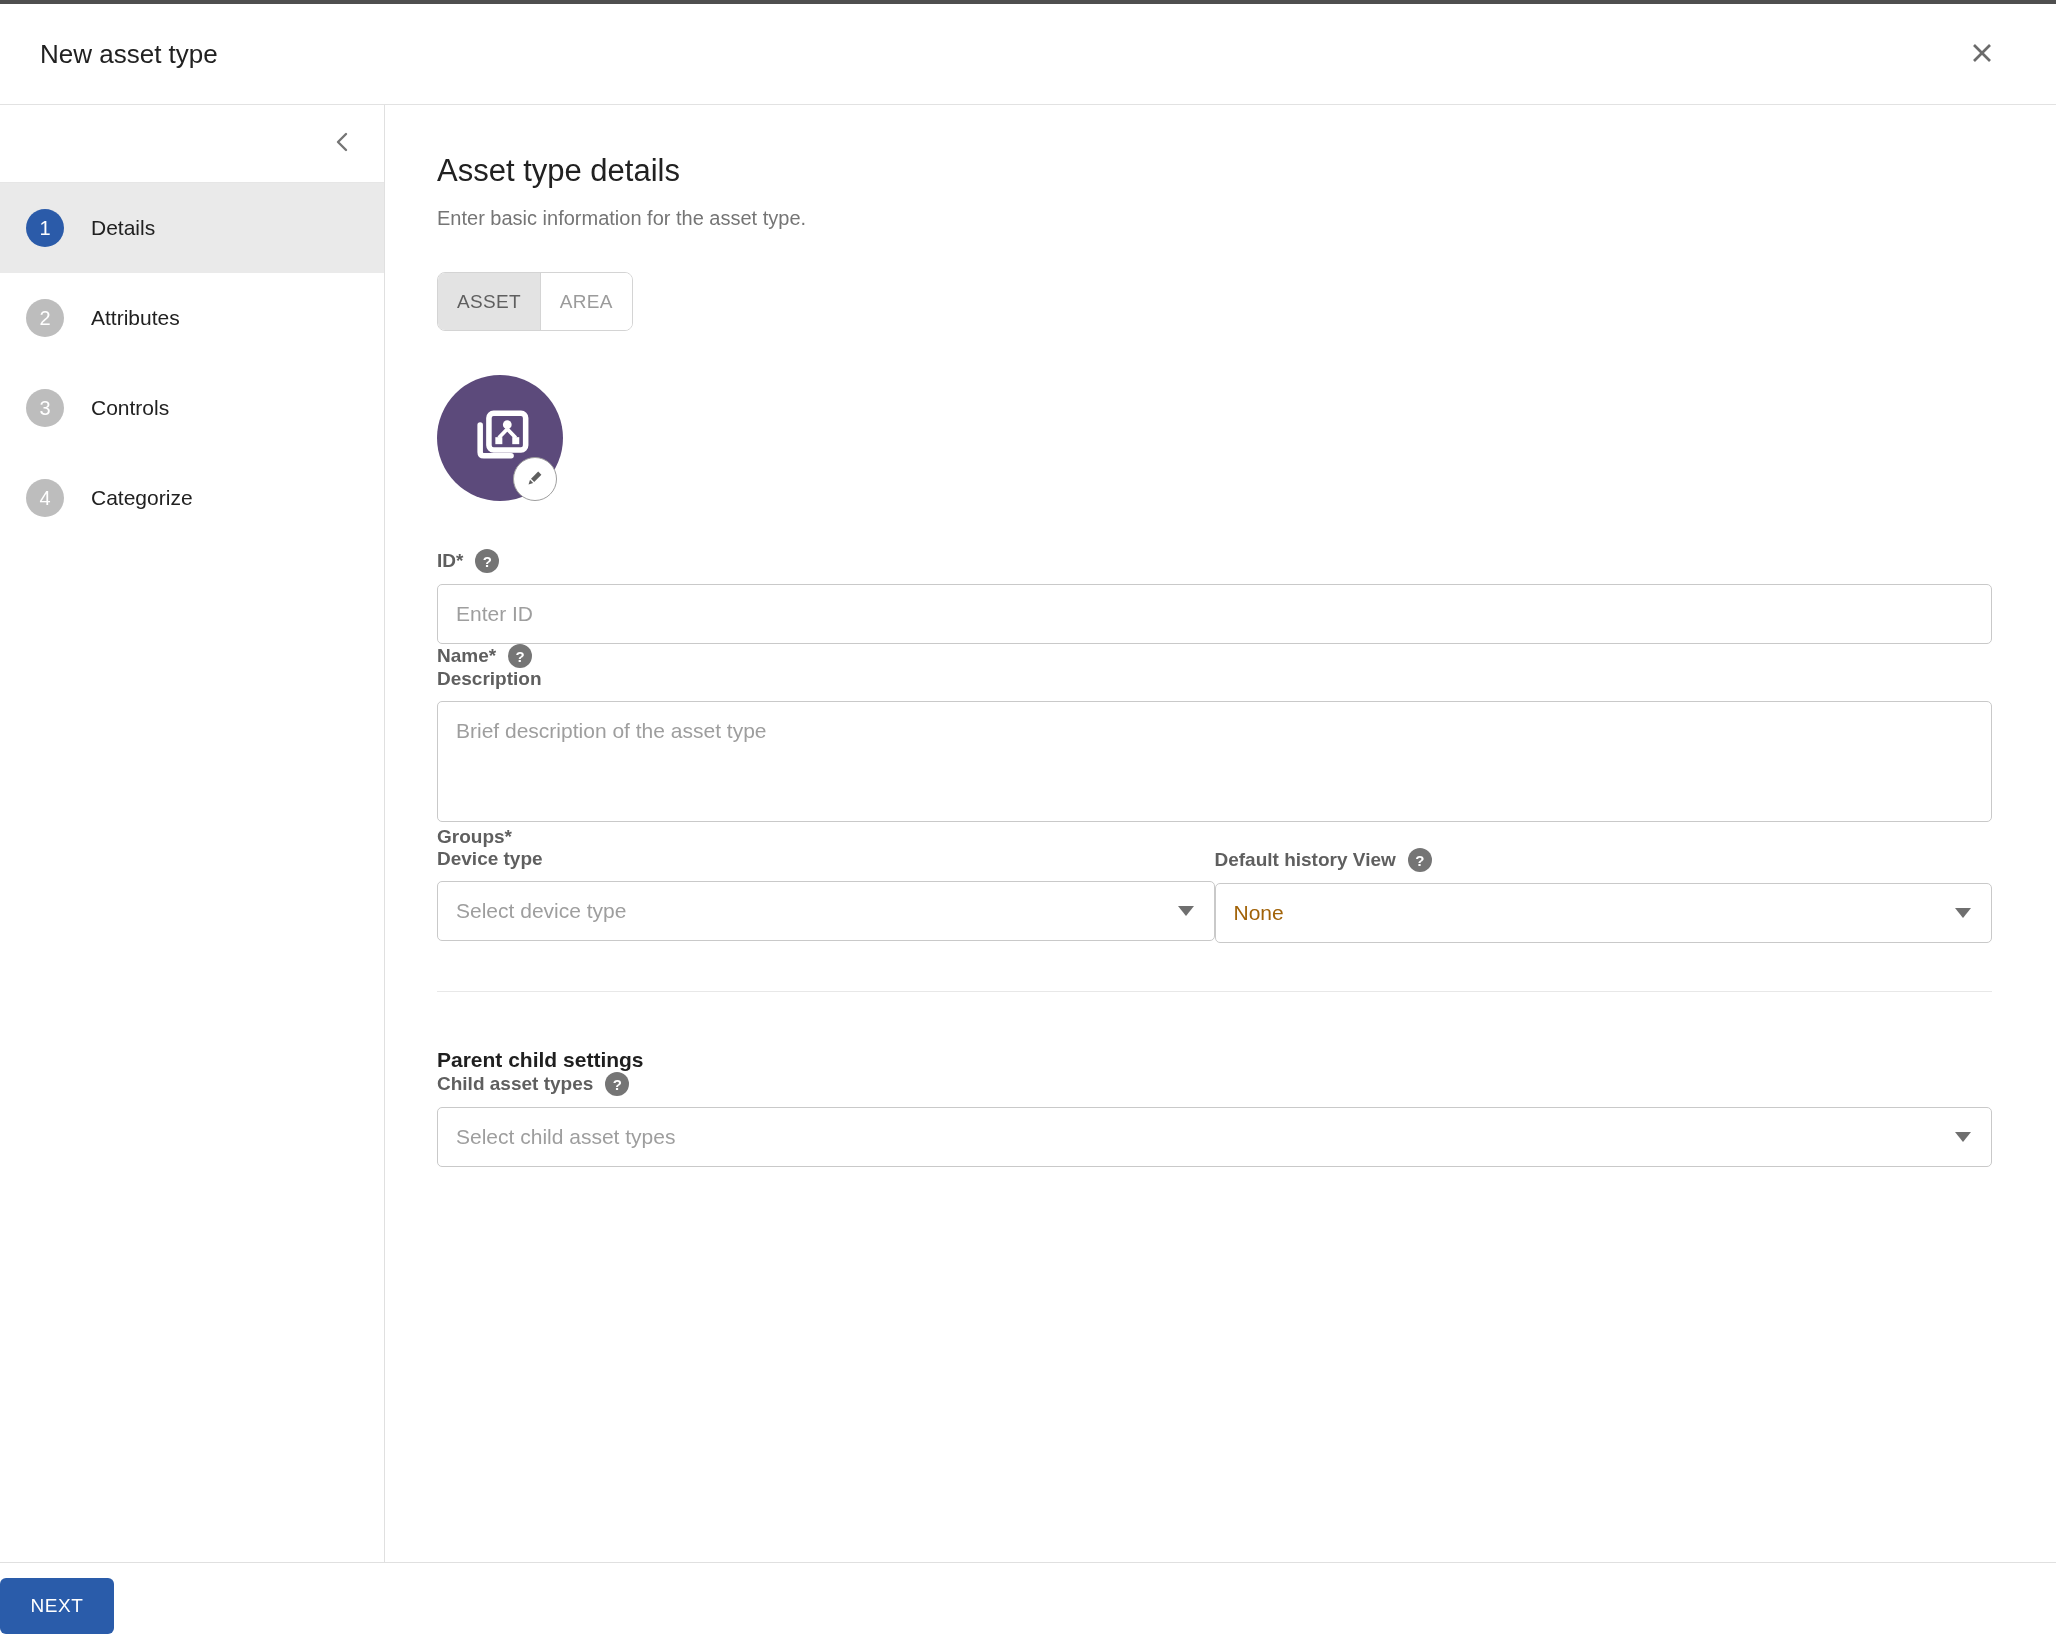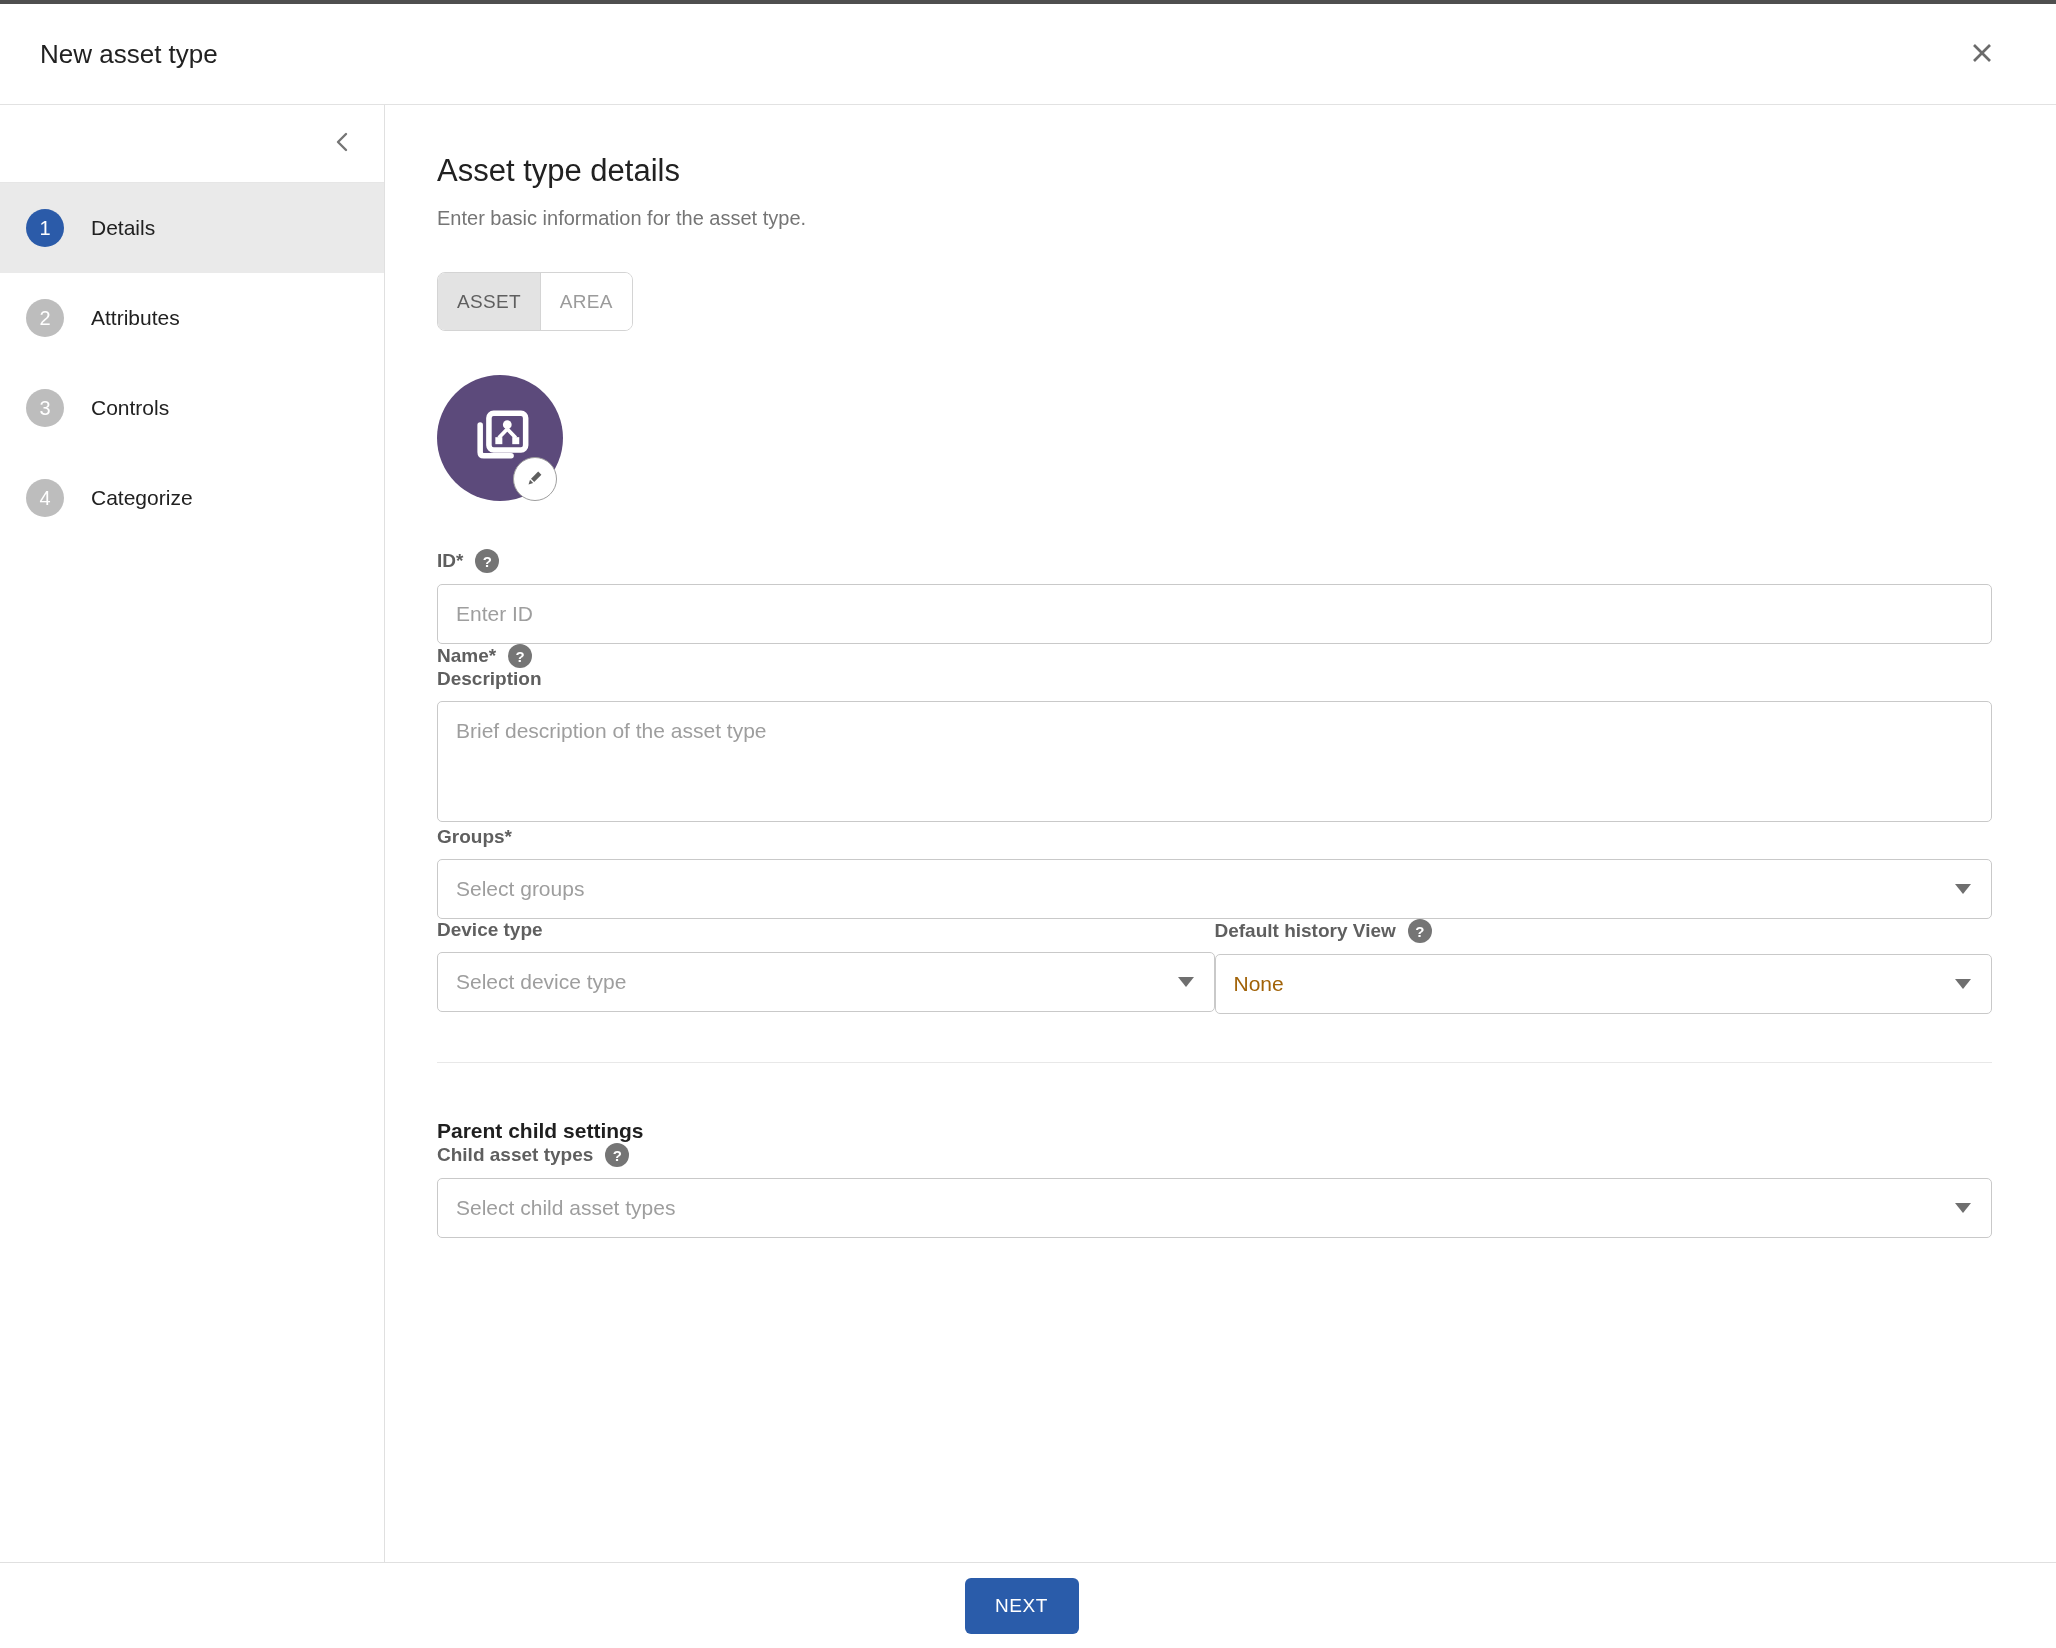--- a/index.html
+++ b/index.html
@@ -153,21 +153,21 @@
   .two-col { display: flex; }
   .two-col .col { flex: 1 1 0; }
 
   .section-divider { margin-top: 48px; border: none; border-top: 1px solid #e8e8e8; }
   .section-heading { margin-top: 56px; font-size: 21px; font-weight: bold; color: #1f1f1f; }
 
   
   .modal-footer {
     flex: 0 0 86px;
     border-top: 1px solid #e0e0e0;
-    display: flex; align-items: center; justify-content: center;
+    display: flex; align-items: center; justify-content: flex-start;
     padding-right: 13px;
     background: #ffffff;
   }
   .next-btn {
     min-width: 114px; height: 56px;
     background: #2a5caa; color: #ffffff;
     border: none; border-radius: 6px;
     font-size: 19px; letter-spacing: 0.6px;
     font-family: inherit;
     cursor: pointer;
@@ -279,24 +279,20 @@
           <span class="field-label">Description</span>
         </div>
         <textarea class="text-area" placeholder="Brief description of the asset type" style=""></textarea>
       </div>
 
       
       <div class="field">
         <div class="field-label-row">
           <span class="field-label">Groups*</span>
         </div>
-        <div class="select">
-          <span class="select-text">Select groups</span>
-          <span class="caret-down"></span>
-        </div>
       </div>
 
       
       <div class="field two-col">
         <div class="col">
           <div class="field-label-row">
             <span class="field-label">Device type</span>
           </div>
           <div class="select">
             <span class="select-text">Select device type</span>

